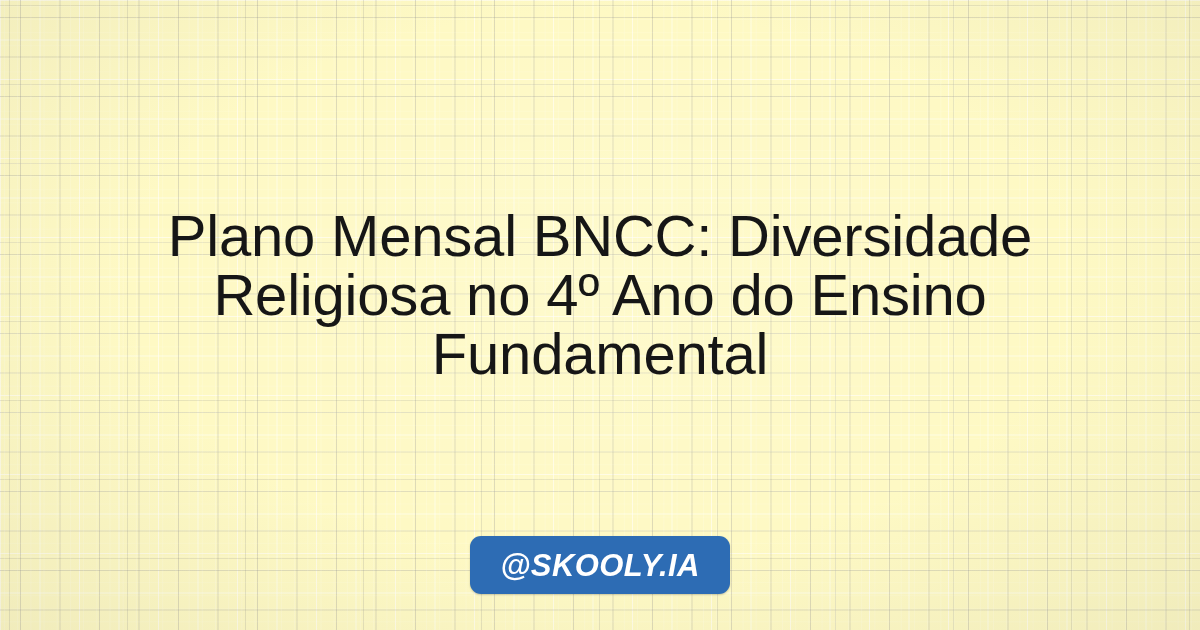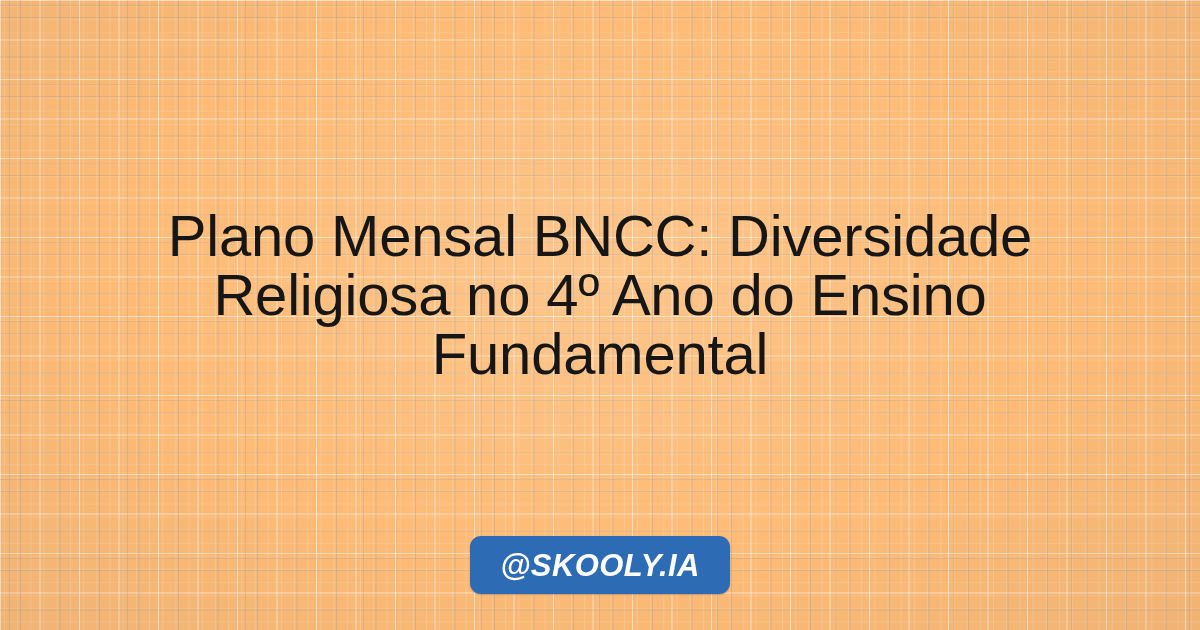--- a/index.html
+++ b/index.html
@@ -10,21 +10,21 @@
     width: 1200px;
     height: 630px;
     overflow: hidden;
     font-family: "Liberation Sans", sans-serif;
   }
 
   #card {
     position: relative;
     width: 1200px;
     height: 630px;
-    background-color: #fdba74;
+    background-color: #fef9c3;
     box-sizing: border-box;
     overflow: hidden;
   }
 
   
   .grid-layer {
     position: absolute;
     top: 0;
     left: 0;
     width: 1200px;

